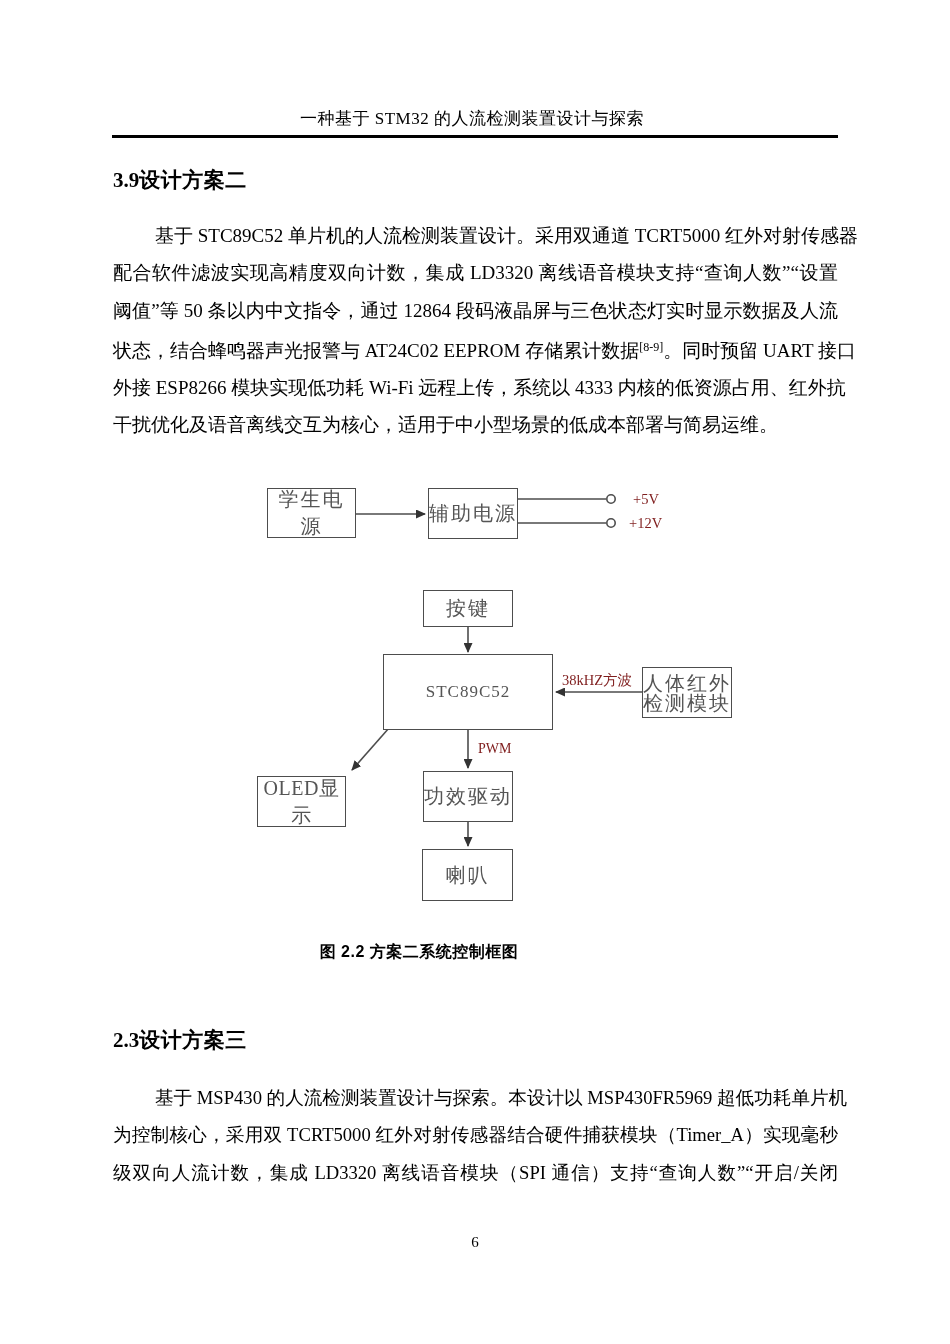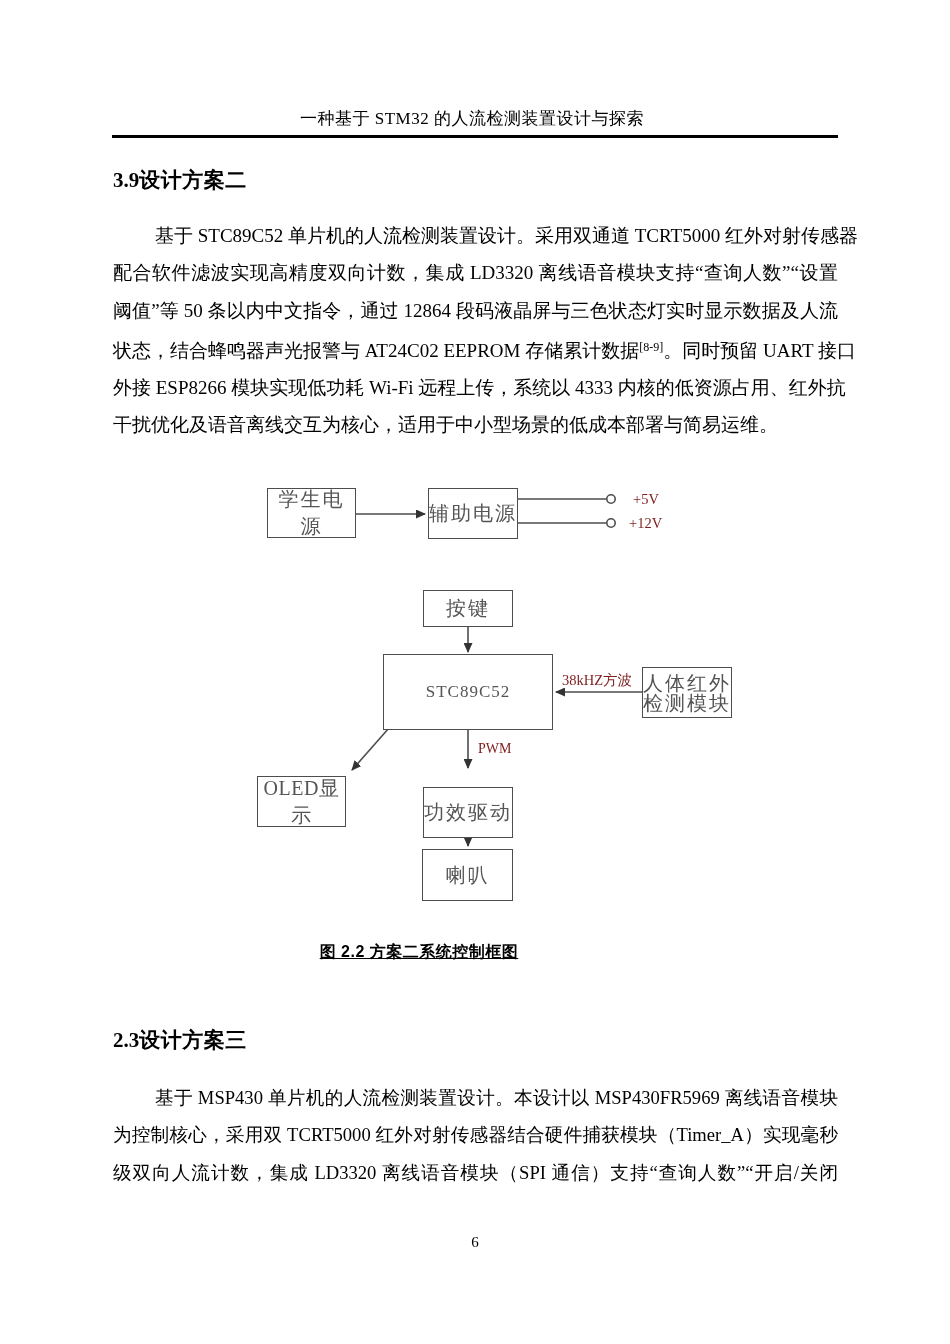--- a/index.html
+++ b/index.html
@@ -65,21 +65,20 @@
     font-size:14.5px;
     white-space:nowrap;
   }
   .caption{
     top:942px;left:0;width:838px;
     text-align:center;
     font-size:16px;
     font-weight:bold;
     font-family:"Liberation Sans", sans-serif;
     letter-spacing:0.5px;
-    text-decoration:underline;
   }
   .pagenum{
     top:1234px;left:0;width:950px;
     text-align:center;
     font-size:15px;
   }
 </style>
 </head>
 <body>
 
@@ -142,31 +141,31 @@
     <div class="fbox" style="left:642px;top:197px;width:90px;height:51px;">
       <div class="two">
           <div>人体红外</div>
           <div>检测模块</div>
         </div>
     </div>
 
     <div class="flabel" style="left:478px;top:271px;font-size:14px;">PWM</div>
 
     <div class="fbox" style="left:257px;top:306px;width:89px;height:51px;letter-spacing:0.5px;">OLED显示</div>
-    <div class="fbox" style="left:423px;top:317px;width:90px;height:51px;">功效驱动</div>
+    <div class="fbox" style="left:423px;top:301px;width:90px;height:51px;">功效驱动</div>
     <div class="fbox" style="left:422px;top:379px;width:91px;height:52px;">喇叭</div>
   </div>
 
   <div class="abs caption">图 2.2 方案二系统控制框图</div>
 
   <div class="abs h2" style="top:1026px;">
     <span class="num">2.3</span><span class="txt">设计方案三</span>
   </div>
 
   <div class="abs para" style="top:1079px;font-size:18.6px;">
-    <div class="pline jl indent">基于 MSP430 单片机的人流检测装置设计。本设计以 MSP430FR5969 离线语音模块</div>
+    <div class="pline jl indent">基于 MSP430 的人流检测装置设计与探索。本设计以 MSP430FR5969 超低功耗单片机</div>
     <div class="pline jl">为控制核心，采用双 TCRT5000 红外对射传感器结合硬件捕获模块（Timer_A）实现毫秒</div>
     <div class="pline jl">级双向人流计数，集成 LD3320 离线语音模块（SPI 通信）支持“查询人数”“开启/关闭</div>
   </div>
 
   <div class="abs pagenum">6</div>
 
 </div>
 
 </body></html>

